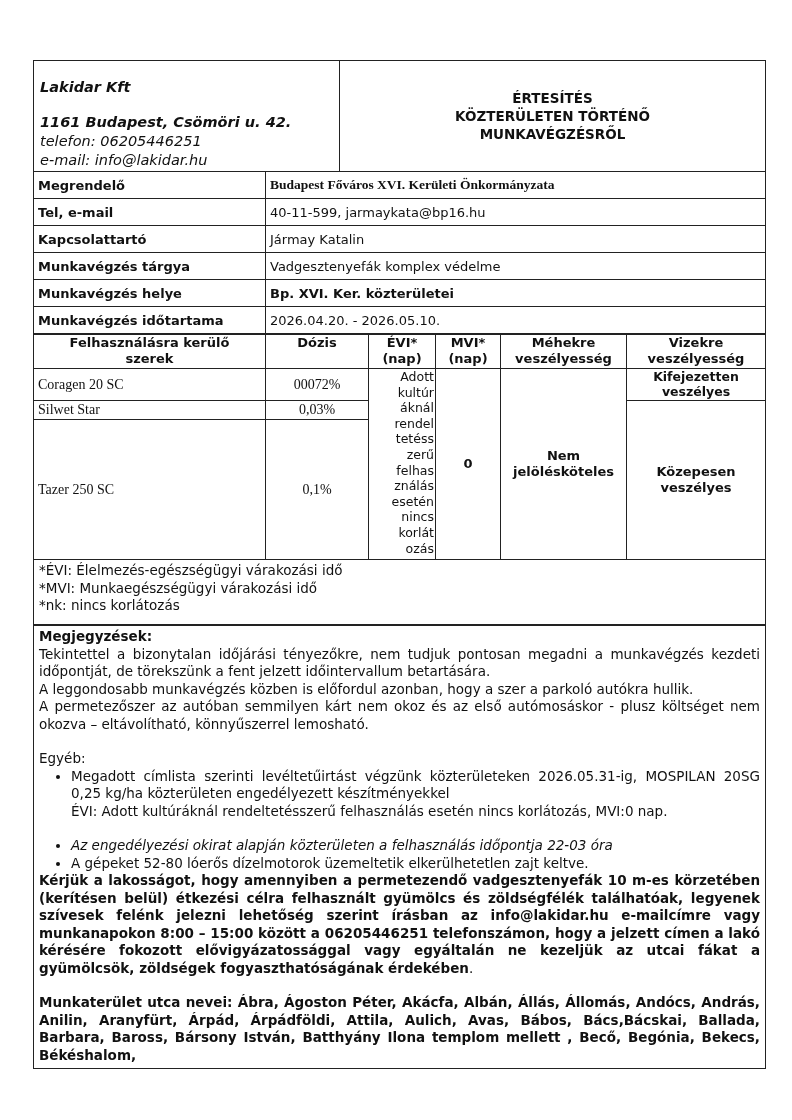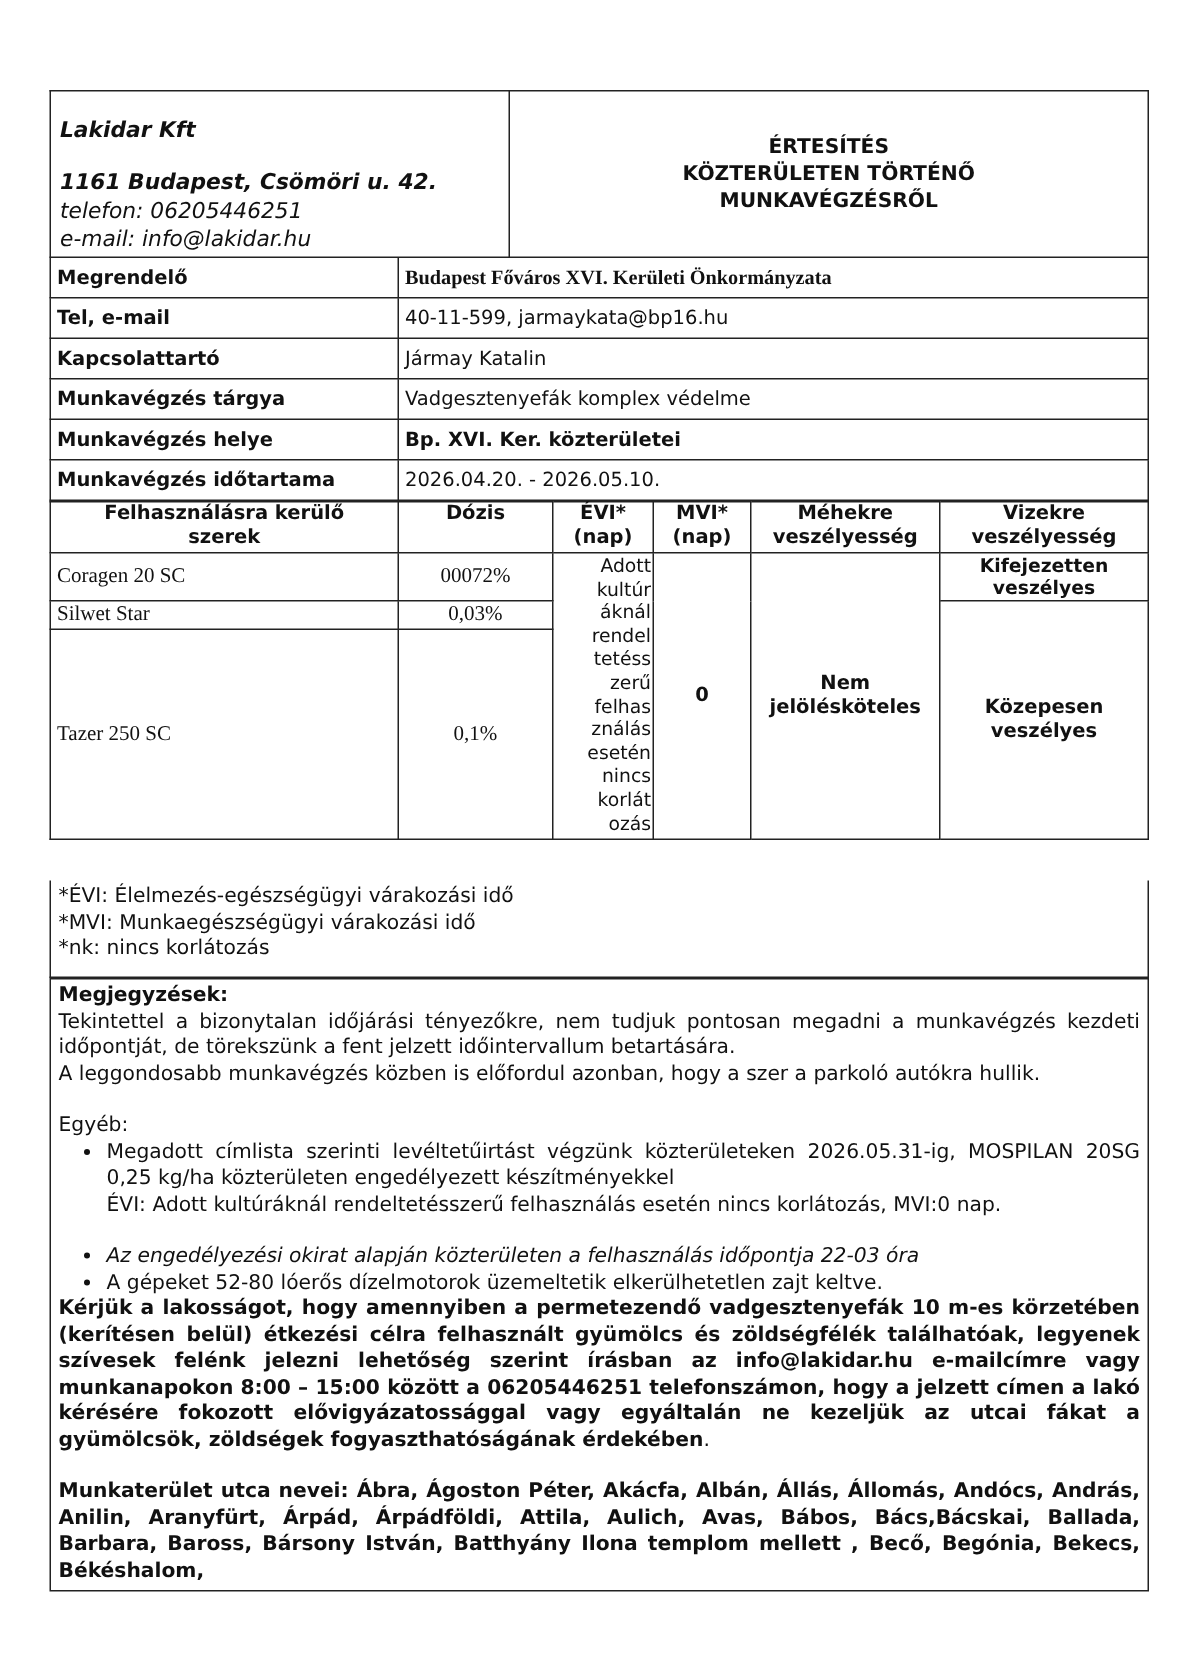--- a/index.html
+++ b/index.html
@@ -16,21 +16,21 @@
     .info .lbl { font-weight: bold; width: 222px; }
     .info .val-serif { font-family: "Liberation Serif", "DejaVu Serif", serif; font-weight: bold; font-size: 13.5px; }
     .info .bold { font-weight: bold; }
     .prod th, .prod td { border: 1px solid #222; }
     .prod th { font-weight: bold; font-size: 13px; line-height: 16px; text-align: center; vertical-align: top; padding: 0 2px; }
     .prod td.name { font-family: "Liberation Serif", "DejaVu Serif", serif; font-size: 14px; vertical-align: middle; padding-left: 4px; }
     .prod td.dose { font-family: "Liberation Serif", "DejaVu Serif", serif; font-size: 14px; text-align: center; vertical-align: middle; }
     .prod td.evi { font-weight: normal; font-size: 12.5px; line-height: 15.6px; text-align: right; vertical-align: top; padding: 0 1px; }
     .prod td.mid { font-weight: bold; font-size: 13px; line-height: 16px; text-align: center; vertical-align: middle; }
     .prod td.vtop { font-weight: bold; font-size: 12.5px; line-height: 15px; text-align: center; vertical-align: top; }
-    .notes { border: 1px solid #222; border-top: none; font-size: 13.5px; line-height: 17.5px; padding: 2px 5px; height: 54px; margin-top: 27px; }
+    .notes { border: 1px solid #222; border-top: none; font-size: 13.5px; line-height: 17.5px; padding: 2px 5px; height: 54px; }
     .remarks { border: 1px solid #222; border-top: 1px solid #222; font-size: 13.5px; line-height: 17.5px; padding: 2px 5px 4px 5px; text-align: justify; }
     .remarks .title { font-weight: bold; }
     .remarks ul { margin: 0; padding-left: 32px; }
     .remarks li { margin: 0; }
     .remarks .it { font-style: italic; }
     .remarks .req { font-weight: bold; text-align: justify; }
     .gap { height: 17px; }
     .streets { text-align: justify; font-weight: bold; }
   </style>
 </head>
@@ -147,20 +147,21 @@
   <div class="notes" style="height:60px;">
     <div>*ÉVI: Élelmezés-egészségügyi várakozási idő</div>
     <div>*MVI: Munkaegészségügyi várakozási idő</div>
     <div>*nk: nincs korlátozás</div>
   </div>
 
   <div class="remarks">
     <div class="title">Megjegyzések:</div>
     <div>Tekintettel a bizonytalan időjárási tényezőkre, nem tudjuk pontosan megadni a munkavégzés kezdeti időpontját, de törekszünk a fent jelzett időintervallum betartására.</div>
     <div>A leggondosabb munkavégzés közben is előfordul azonban, hogy a szer a parkoló autókra hullik.</div>
+    <div>A permetezőszer az autóban semmilyen kárt nem okoz és az első autómosáskor - plusz költséget nem okozva – eltávolítható, könnyűszerrel lemosható.</div>
     <div class="gap"></div>
     <div>Egyéb:</div>
     <ul>
       <li>
         <div>Megadott címlista szerinti levéltetűirtást végzünk közterületeken 2026.05.31-ig, MOSPILAN 20SG 0,25 kg/ha közterületen engedélyezett készítményekkel</div>
         <div style="text-align:left;">ÉVI: Adott kultúráknál rendeltetésszerű felhasználás esetén nincs korlátozás, MVI:0 nap.</div>
       </li>
     </ul>
     <div class="gap"></div>
     <ul>

